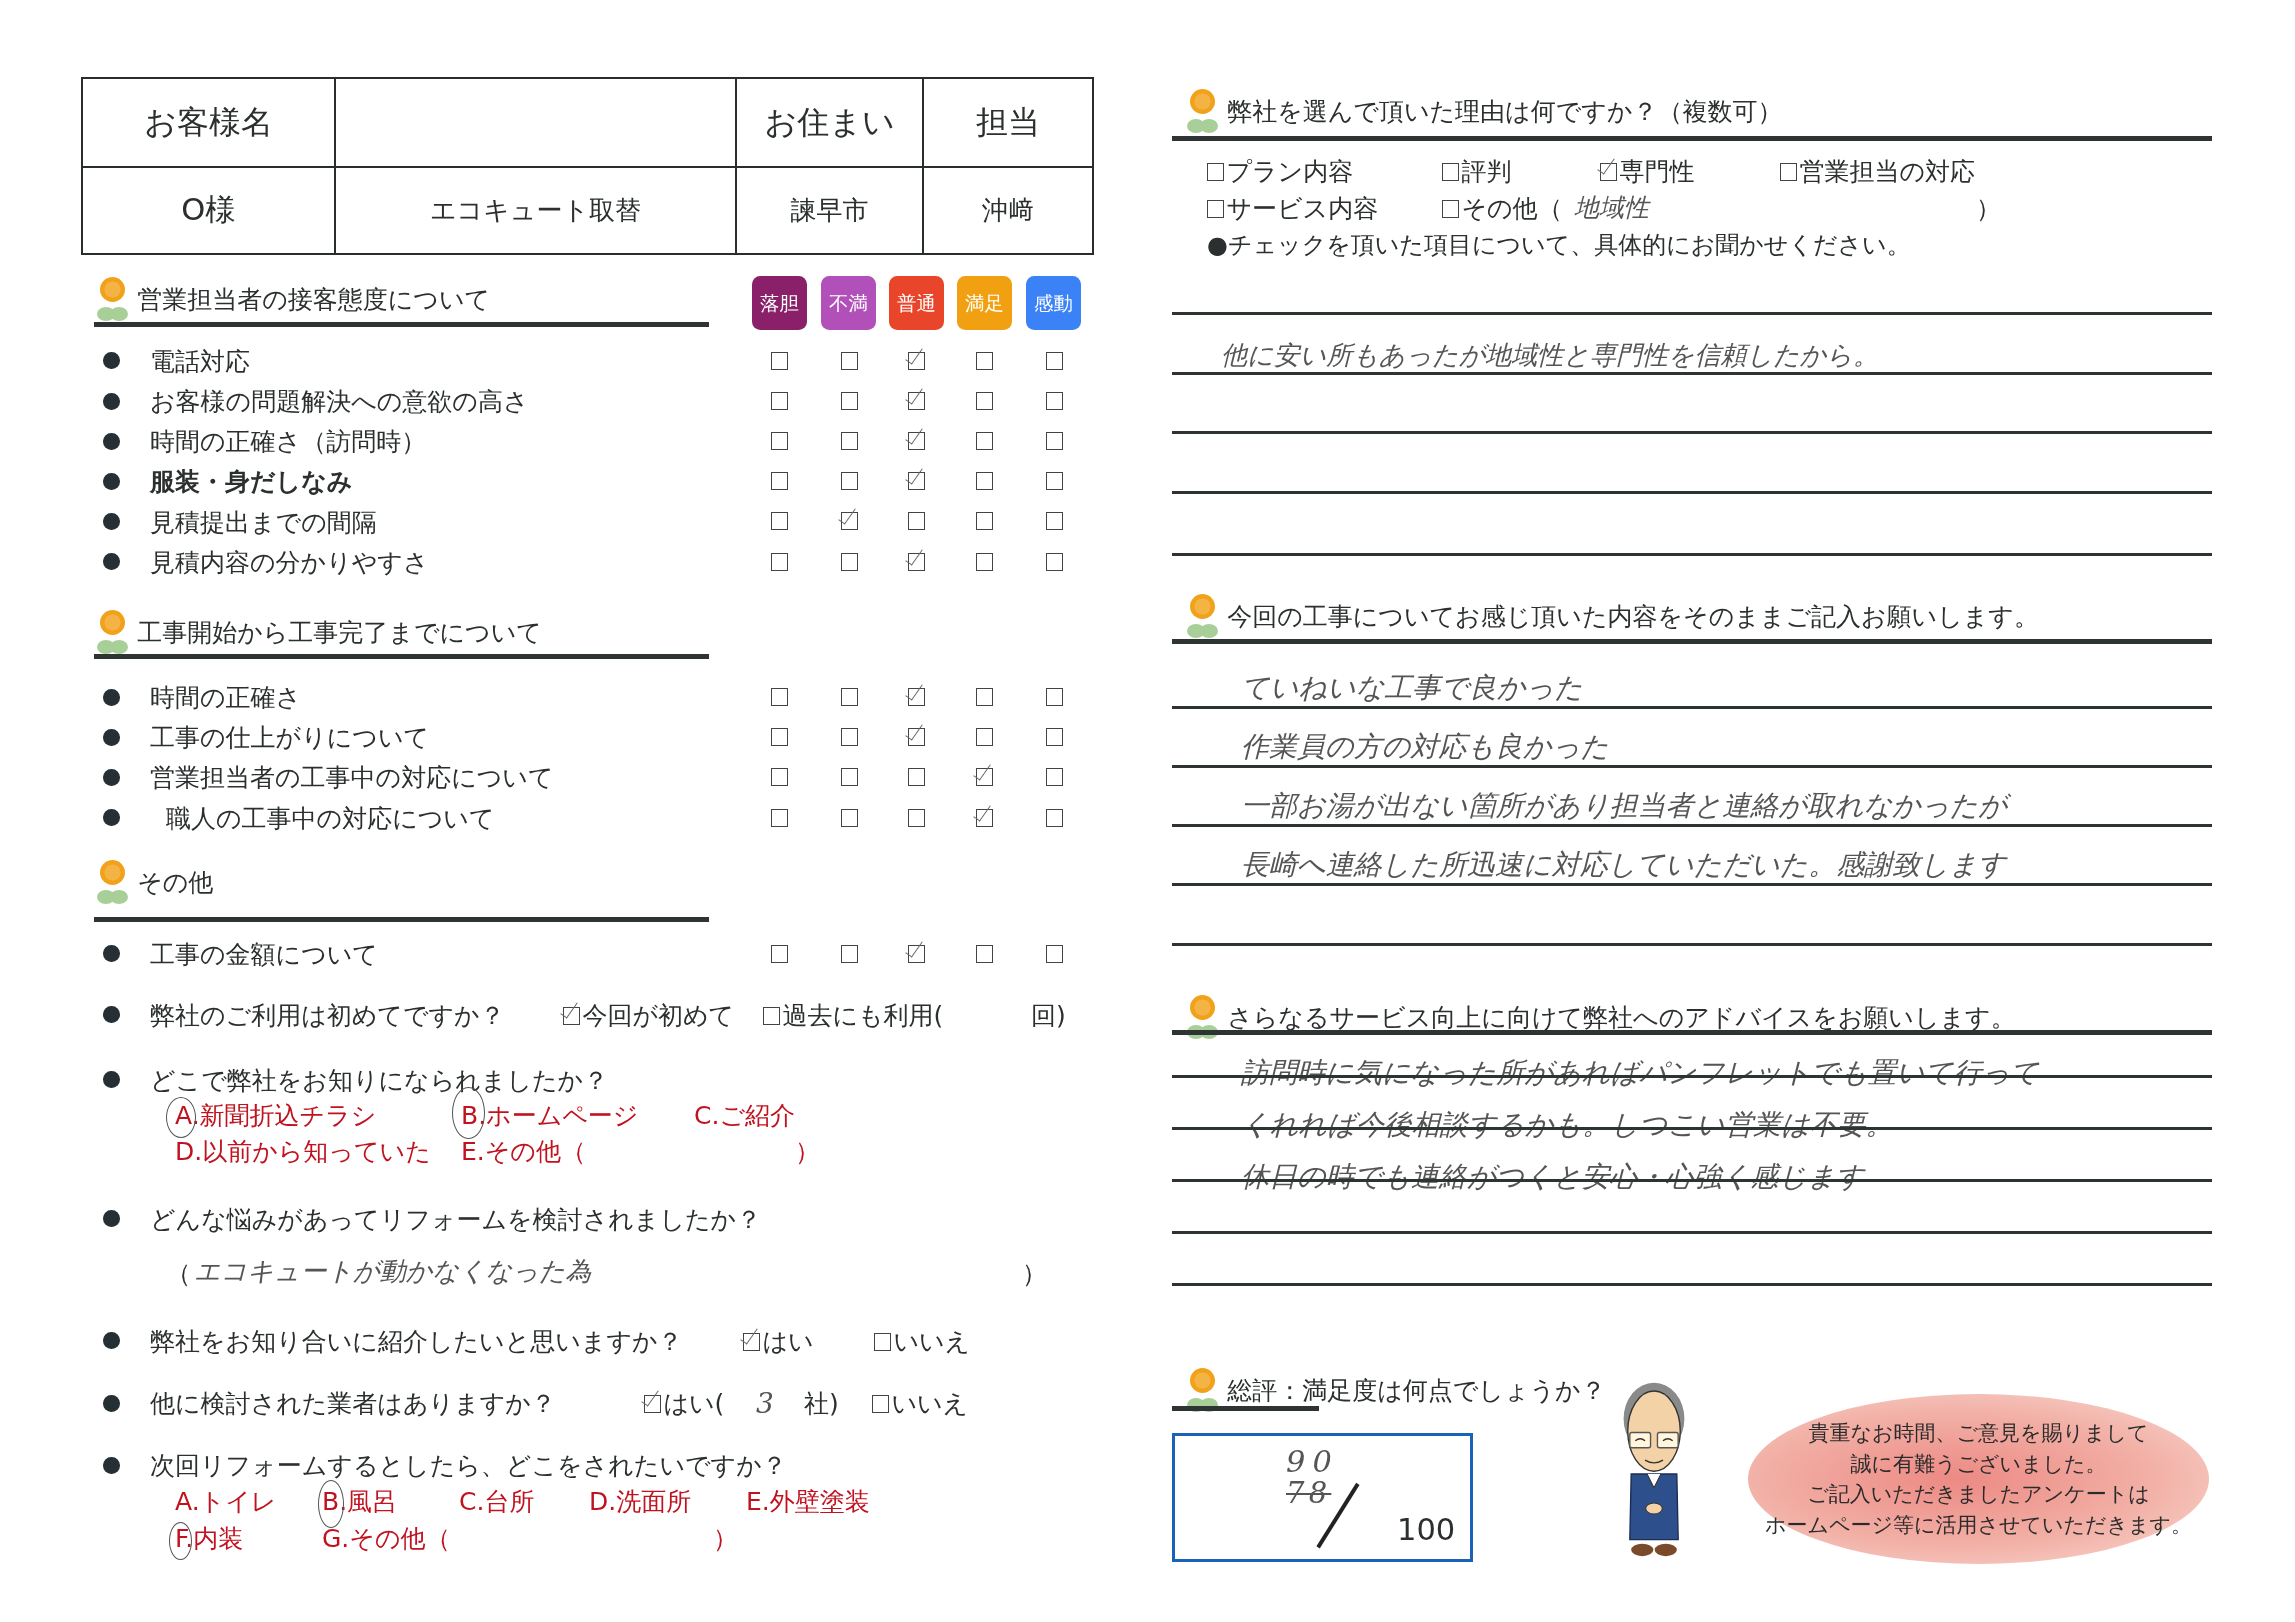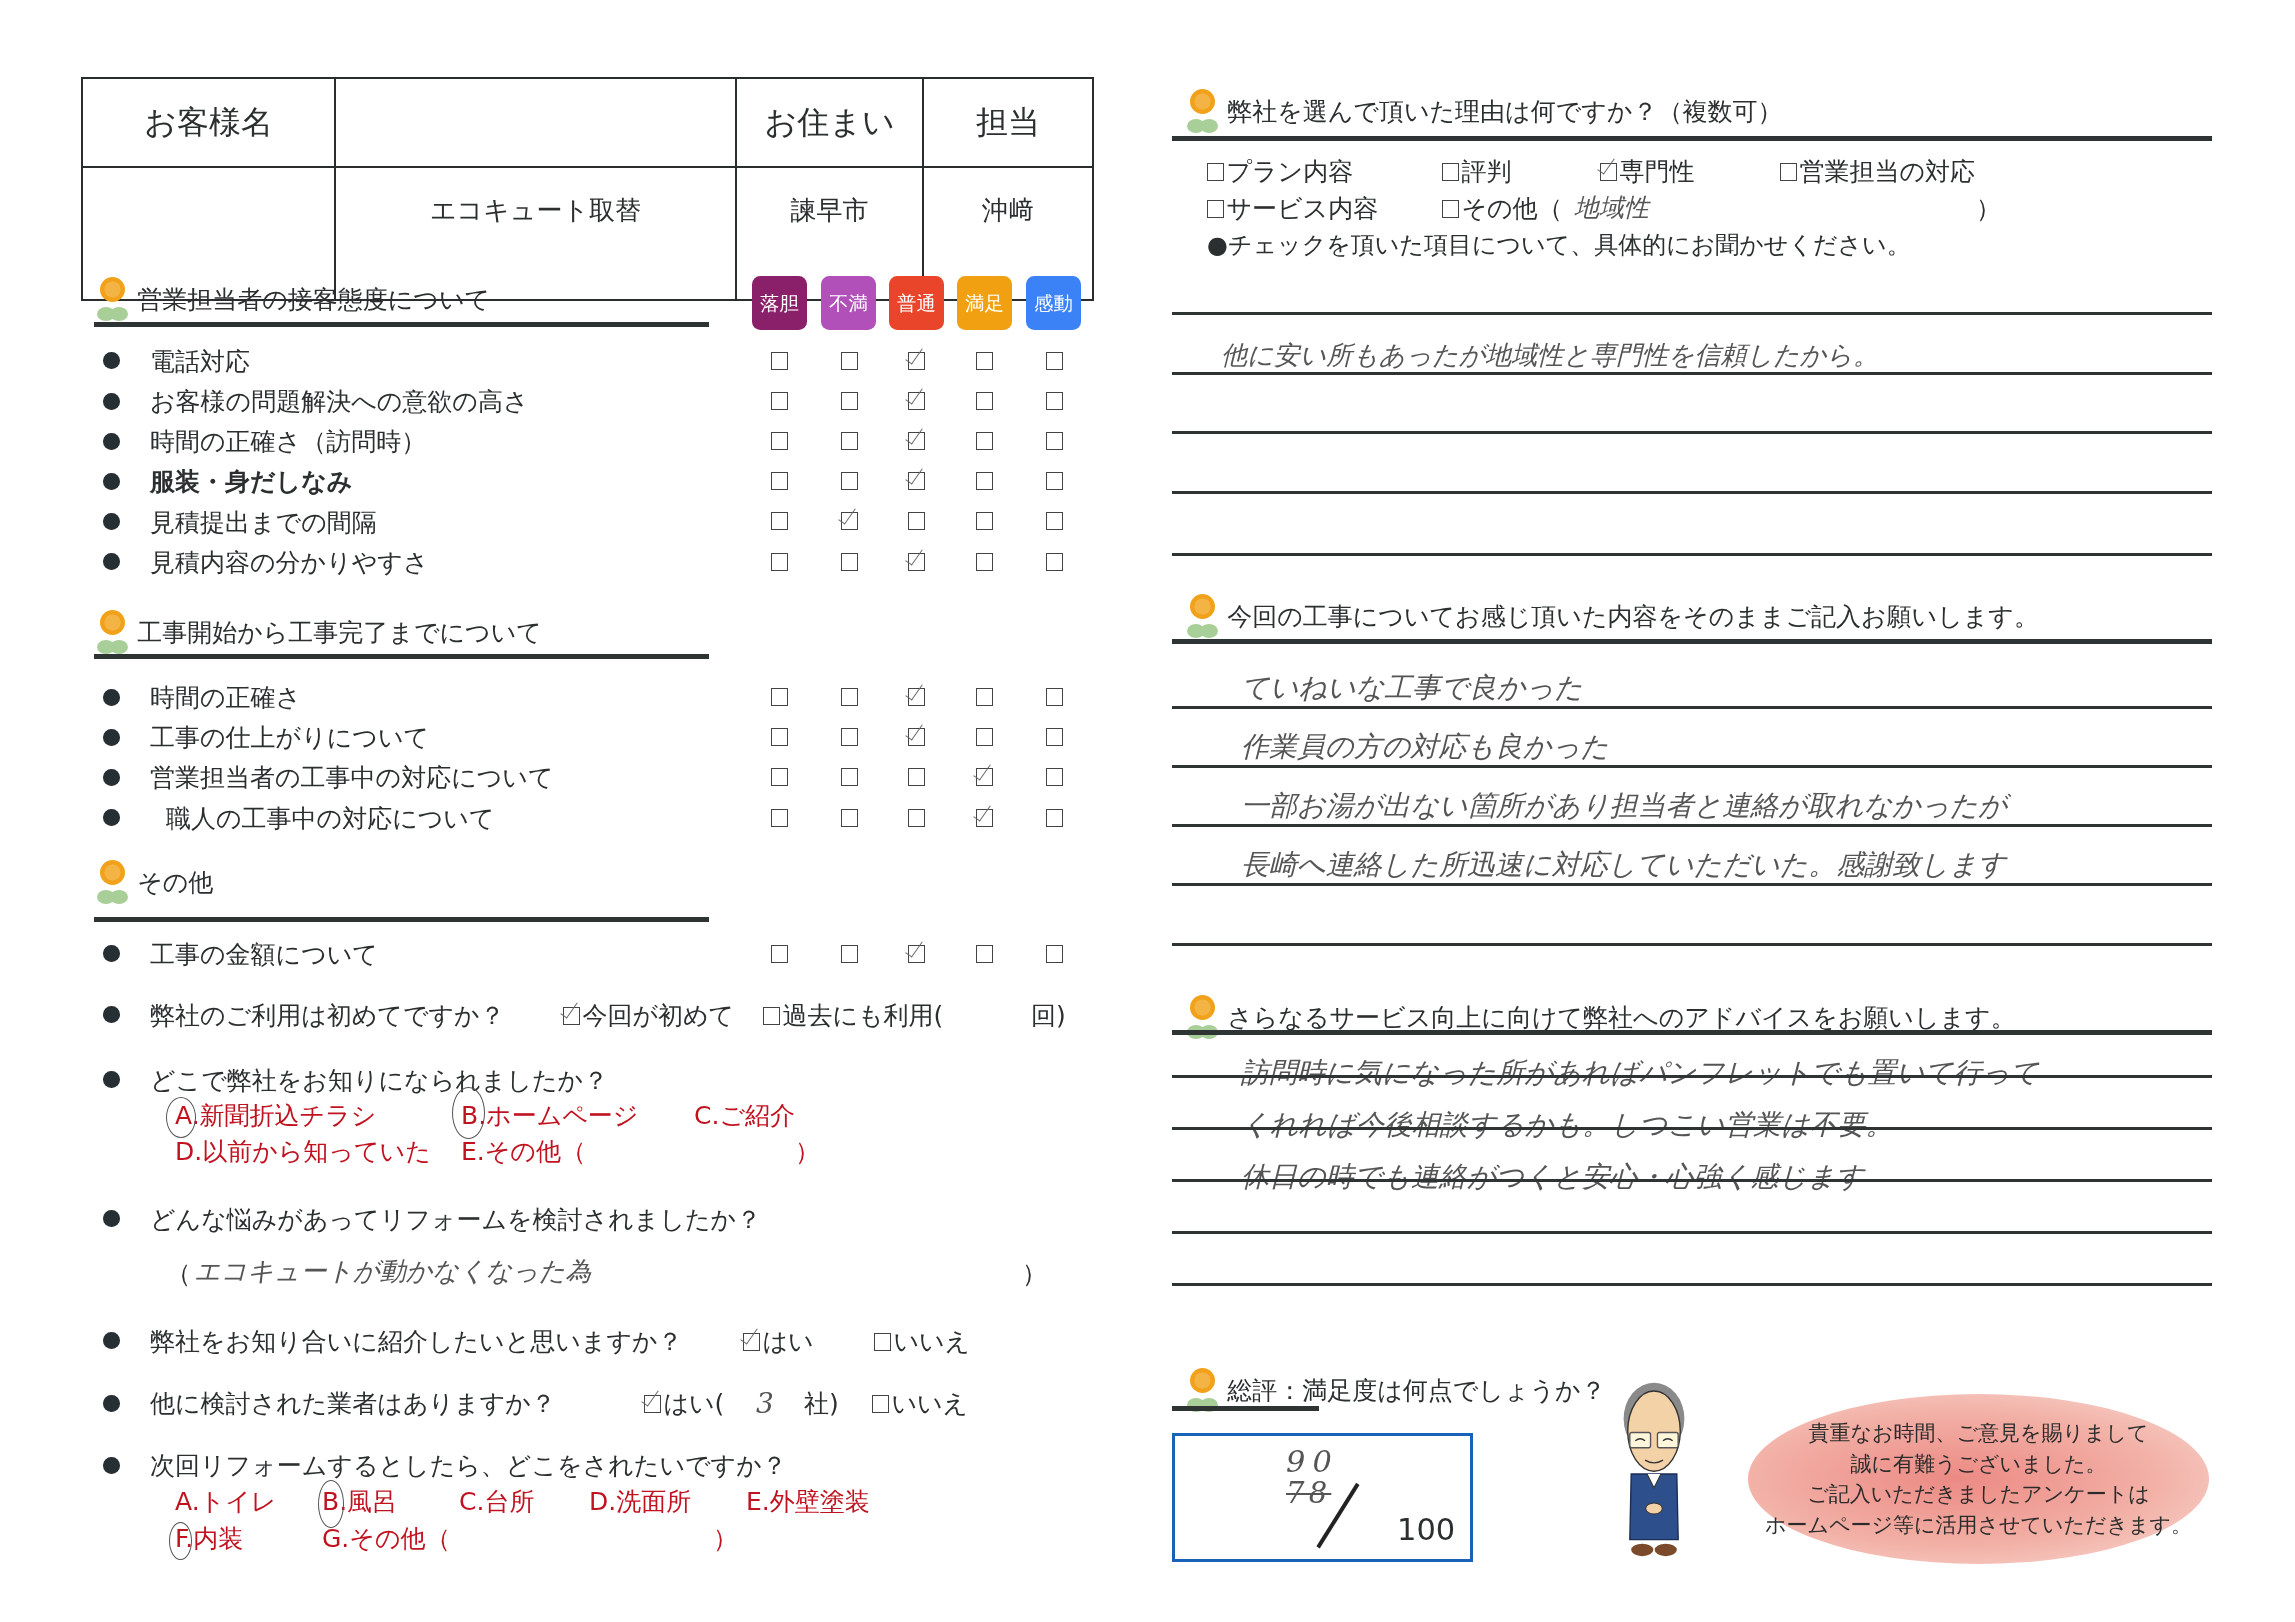--- a/index.html
+++ b/index.html
@@ -1,20 +1,20 @@
 <!DOCTYPE html>
 <html style="font-size:11px"><head>
 <meta charset="utf-8">
 <style>
   html, body { margin:0; padding:0; background:#ffffff; }
   body { width:2295px; height:1623px; position:relative; overflow:hidden;
          font-family:"DejaVu Sans","Liberation Sans",sans-serif; color:#2b2f2f; }
   .abs { position:absolute; }
   
-  .tbl { position:absolute; left:81px; top:77px; width:1013px; height:224px;
+  .tbl { position:absolute; left:81px; top:77px; width:1013px; height:178px;
          border:2.1px solid #2a2d2d; box-sizing:border-box; }
   .tbl .hline { position:absolute; left:0; right:0; top:87px; height:2.1px; background:#2a2d2d; }
   .tbl .vline { position:absolute; top:0; bottom:0; width:2.1px; background:#2a2d2d; }
   .tbl .cell { position:absolute; display:flex; align-items:center; justify-content:center; }
   .tbl .hcell { font-size:32px; }
   .tbl .vcell { font-size:26px; }
   
   .sec-title { position:absolute; font-size:25px; white-space:nowrap; display:flex; align-items:center; }
   .flower { width:30.5px; height:44px; position:relative; margin-right:9.7px; flex:none; }
   .flower .petal { position:absolute; left:2.8px; top:0; width:25px; height:25px; border-radius:50%;
@@ -49,20 +49,21 @@
 <div class="tbl">
   <div class="hline"></div>
   <div class="vline" style="left:251px"></div>
   <div class="vline" style="left:652px"></div>
   <div class="vline" style="left:839px"></div>
 
   <div class="cell hcell" style="left:0;width:251px;top:0;height:87px">お客様名</div>
   <div class="cell hcell" style="left:654px;width:185px;top:0;height:87px">お住まい</div>
   <div class="cell hcell" style="left:841px;width:168px;top:0;height:87px">担当</div>
 
+  <div class="cell vcell" style="left:0;width:251px;top:89px;height:84px;font-size:30.5px">O様</div>
   <div class="cell vcell" style="left:253px;width:399px;top:89px;height:84px">エコキュート取替</div>
   <div class="cell vcell" style="left:654px;width:185px;top:89px;height:84px">諫早市</div>
   <div class="cell vcell" style="left:841px;width:168px;top:89px;height:84px">沖﨑</div>
 </div>
 
 <div class="badge" style="left:752px;background:#8a1f6a">落胆</div>
 <div class="badge" style="left:821px;background:#b050b8">不満</div>
 <div class="badge" style="left:889px;background:#e8452a">普通</div>
 <div class="badge" style="left:957px;background:#f0a010">満足</div>
 <div class="badge" style="left:1026px;background:#3b82f6">感動</div>

